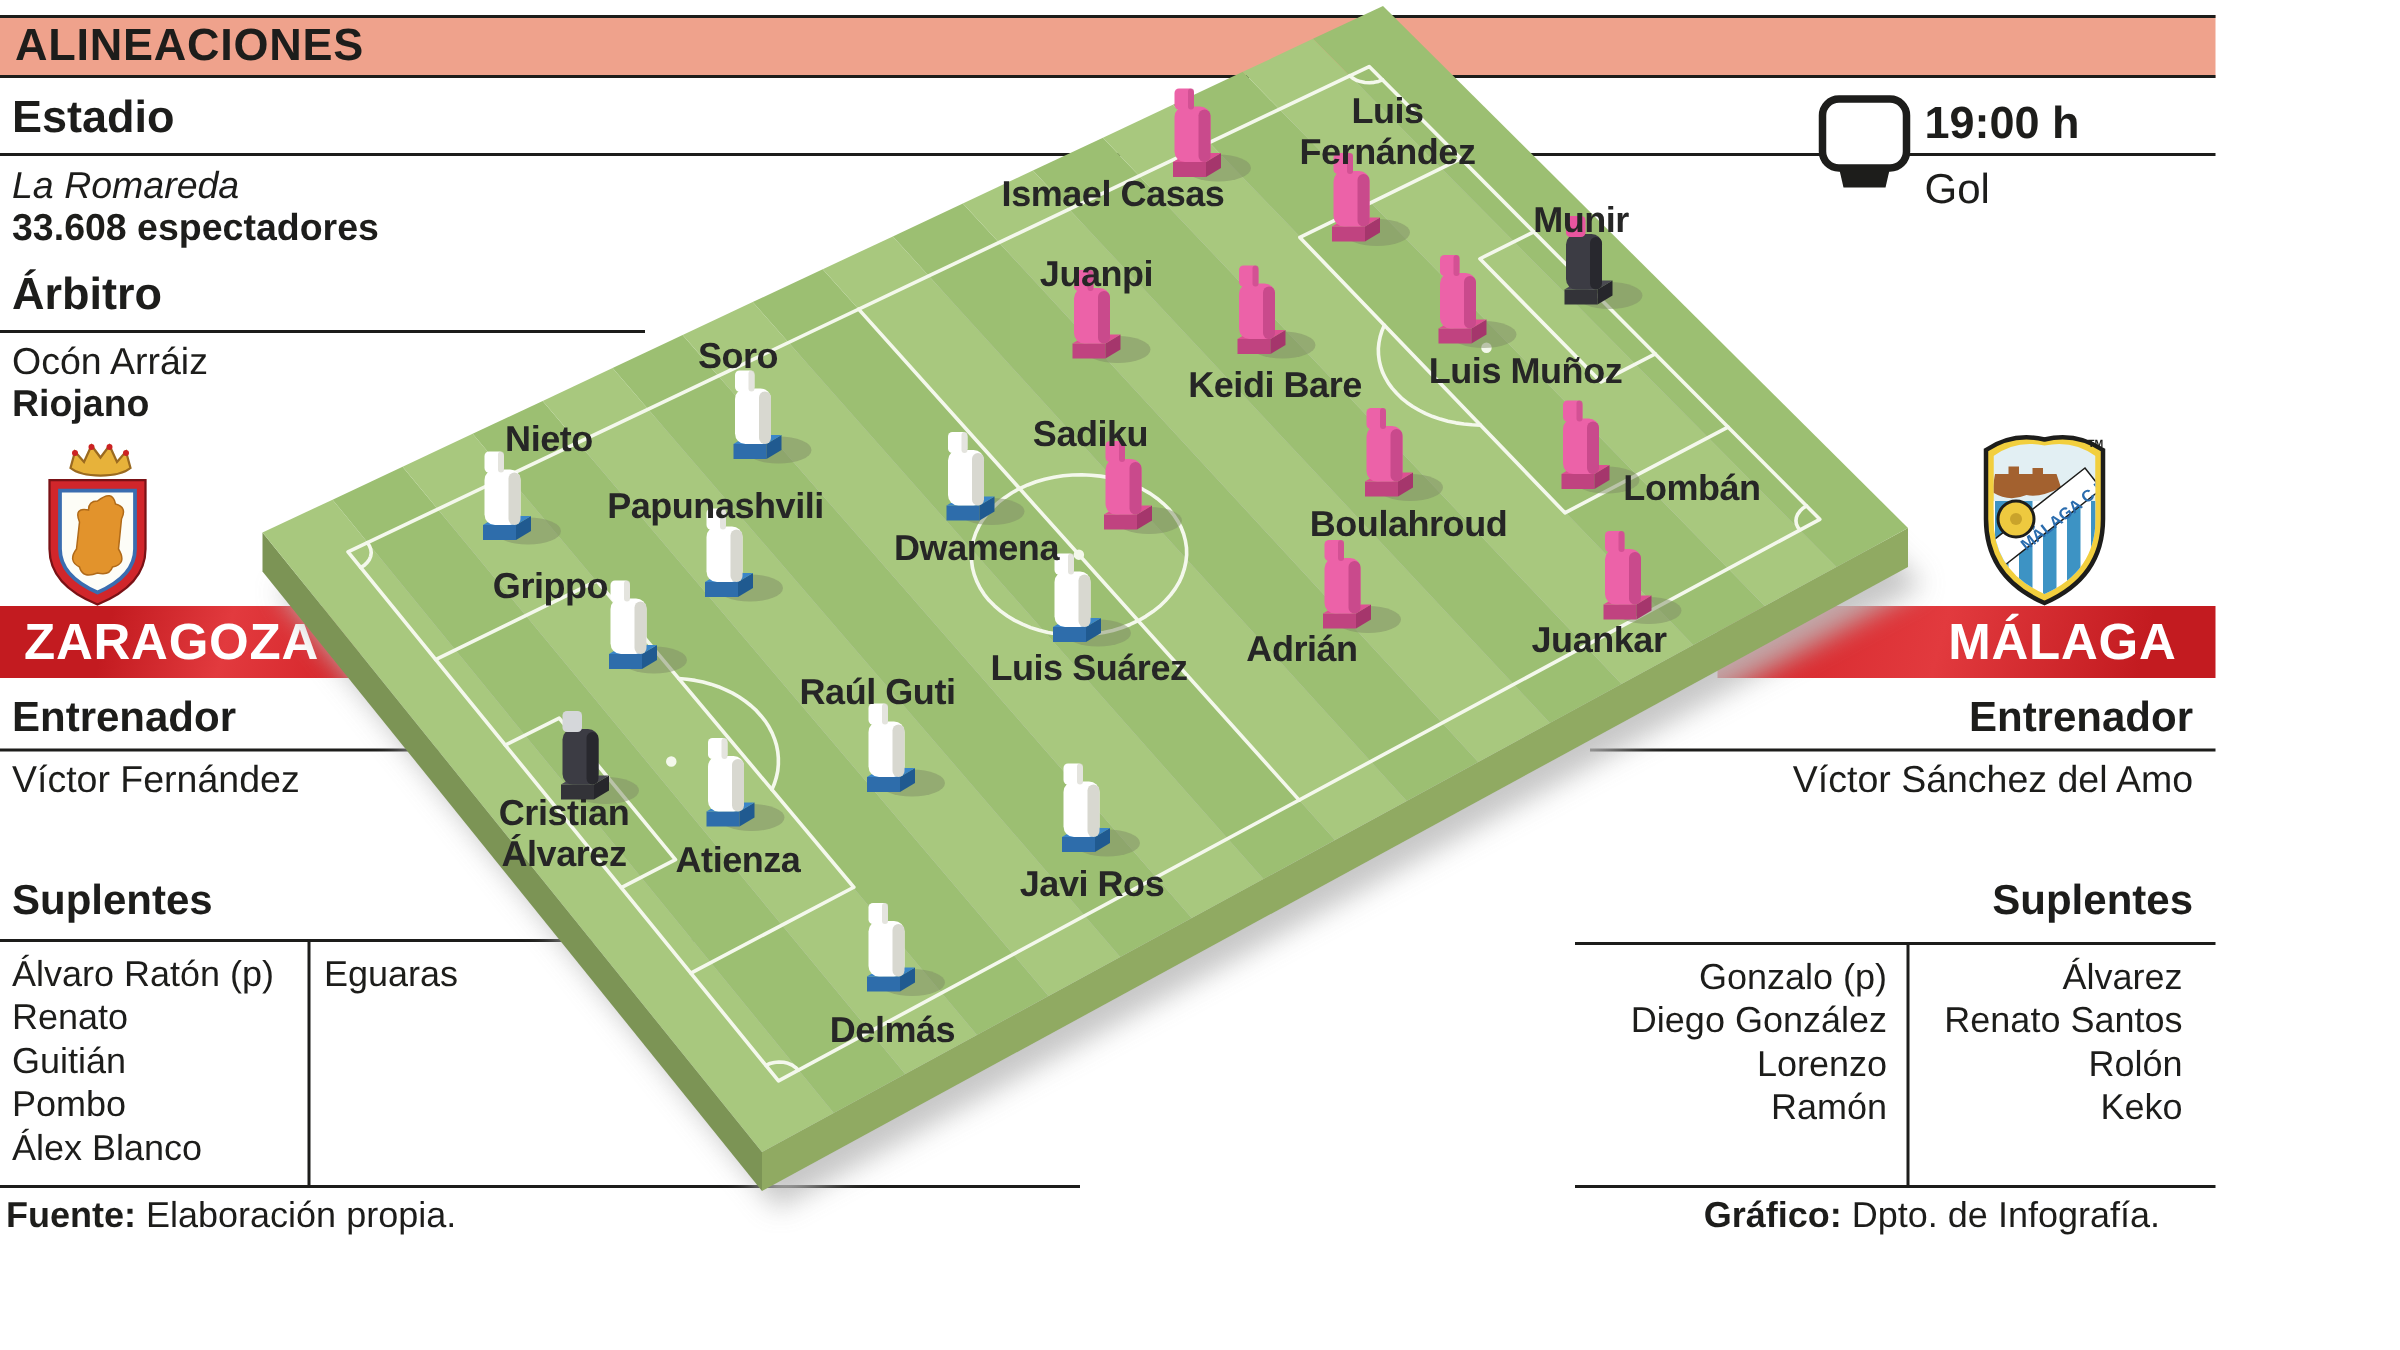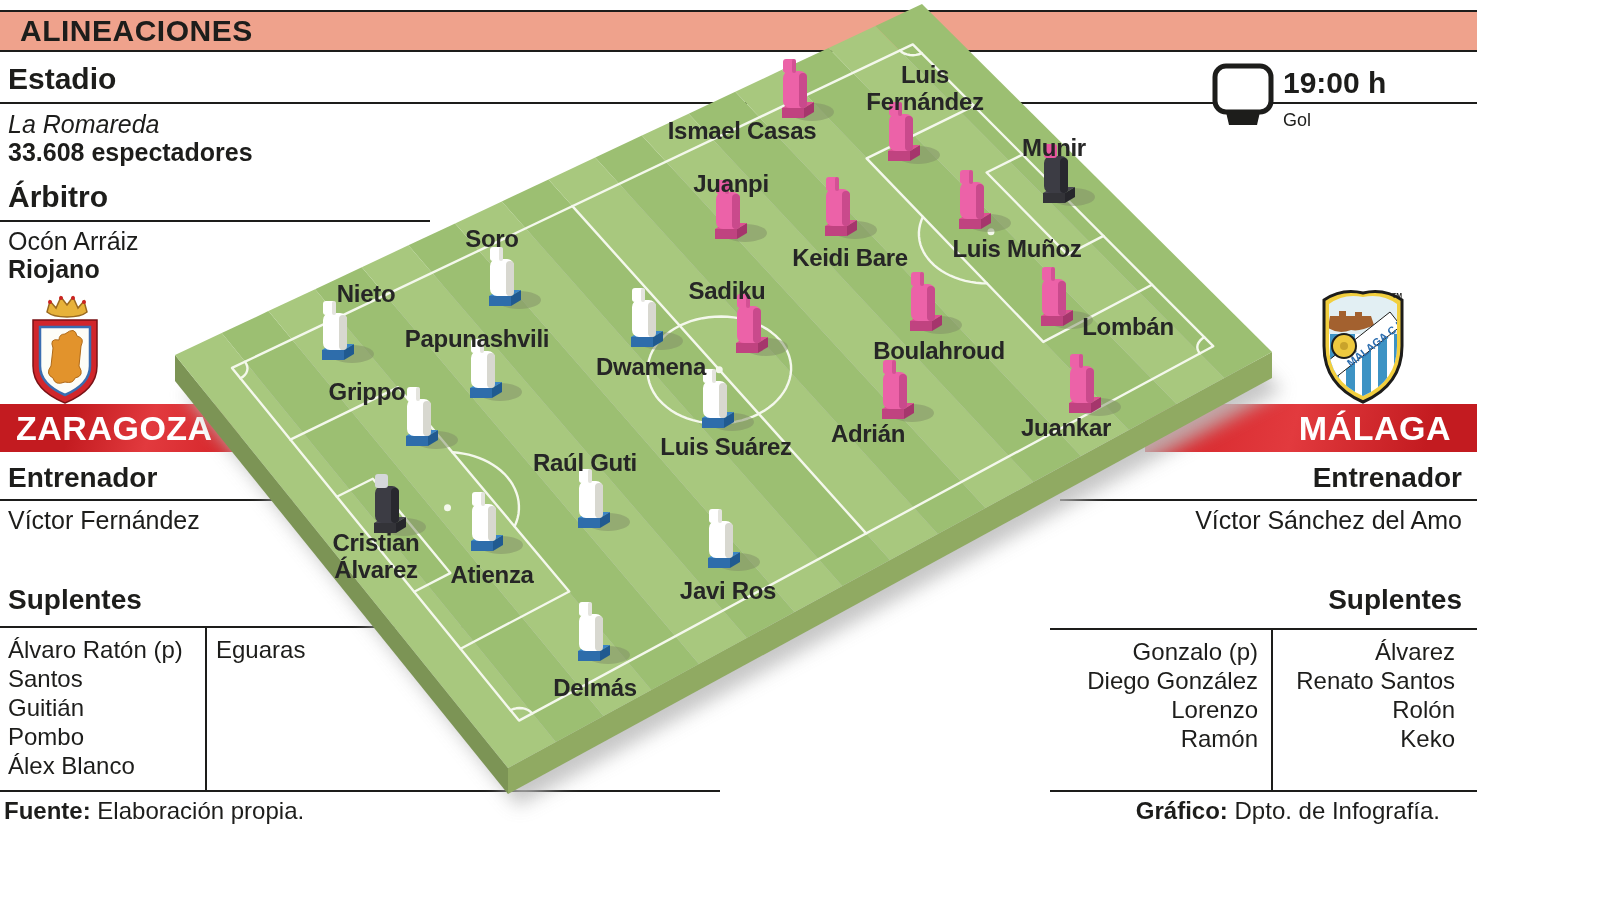--- a/index.html
+++ b/index.html
@@ -3,21 +3,21 @@
 <meta charset="utf-8">
 <style>
   html,body{margin:0;padding:0;background:#fff;}
   #page{position:relative;width:1600px;height:900px;background:#fff;overflow:hidden;
         font-family:"Liberation Sans",sans-serif;color:#1d1d1b;}
   .abs{position:absolute;}
   .rule{position:absolute;background:#1d1d1b;height:2px;}
   .vrule{position:absolute;background:#1d1d1b;width:2px;}
   .band-top{position:absolute;left:0;top:10px;width:1477px;height:42px;background:#efa28c;
             border-top:2px solid #1d1d1b;border-bottom:2px solid #1d1d1b;box-sizing:border-box;}
-  .band-title{font-weight:700;font-size:30px;line-height:38px;padding-left:20px;letter-spacing:.5px;}
+  .band-title{font-weight:700;font-size:30px;line-height:38px;padding-left:10px;letter-spacing:.5px;}
   .h1{font-weight:700;font-size:30px;}
   .h2{font-weight:700;font-size:28px;}
   .body-txt{font-size:25px;font-weight:400;}
   .bold{font-weight:700;}
   .team-band{position:absolute;top:404px;height:48px;color:#fff;font-weight:700;font-size:34px;
              line-height:48px;letter-spacing:.5px;}
   .z-band{left:0;width:240px;background:linear-gradient(105deg,#c31b20 0%,#c31b20 30%,#e23a3e 62%,#d42328 100%);padding-left:16px;box-sizing:border-box;}
   .m-band{left:1145px;width:332px;background:linear-gradient(105deg,#d42328 0%,#e23a3e 45%,#c31b20 85%);text-align:right;padding-right:26px;box-sizing:border-box;}
   .r-align{text-align:right;}
   .subs{font-size:24px;line-height:29px;font-weight:400;}
@@ -62,41 +62,41 @@
     <div class="team-band z-band">ZARAGOZA</div>
 
     <div class="abs h2" style="left:8px;top:462px;">Entrenador</div>
     <div class="rule" style="left:0;top:499px;width:300px;"></div>
     <div class="abs body-txt" style="left:8px;top:506px;">Víctor Fernández</div>
 
     <div class="abs h2" style="left:8px;top:584px;">Suplentes</div>
     <div class="rule" style="left:0;top:626px;width:470px;"></div>
     <div class="abs subs" style="left:8px;top:635px;width:190px;">
         <div>Álvaro Ratón (p)</div>
-        <div>Santos</div>
+        <div>Renato</div>
         <div>Guitián</div>
         <div>Pombo</div>
         <div>Álex Blanco</div>
       </div>
     <div class="vrule" style="left:205px;top:626px;height:166px;"></div>
     <div class="abs subs" style="left:216px;top:635px;width:200px;">
         <div>Eguaras</div>
       </div>
     <div class="rule" style="left:0;top:790px;width:720px;"></div>
 
     <div class="abs footer-txt" style="left:4px;top:797px;">
       <span class="bold">Fuente:</span><span> Elaboración propia.</span>
     </div>
 
     <svg class="abs" style="left:1211px;top:62px;" width="64" height="66" viewBox="0 0 64 66">
       <rect x="4" y="4" width="56" height="46" rx="11" fill="#fff" stroke="#1d1d1b" stroke-width="5"></rect>
       <path d="M15,50 h34 l-3,13 h-28 Z" fill="#1d1d1b"></path>
     </svg>
     <div class="abs h1" style="left:1283px;top:66px;">19:00 h</div>
-    <div class="abs" style="left:1283px;top:110px;font-size:18px;">Gol</div>
+    <div class="abs" style="left:1283px;top:110px;font-size:28px;">Gol</div>
 
     <svg class="abs" style="left:1316px;top:282px;" width="96" height="126" viewBox="0 0 96 126">
       <defs>
           <clipPath id="mclip">
             <path d="M13,22 Q28,11 47,15 Q66,11 81,22 V64 Q81,99 47,114 Q13,99 13,64 Z"></path>
           </clipPath>
         </defs>
       <path d="M8,18 Q26,6 47,11 Q68,6 86,18 V64 Q86,103 47,120 Q8,103 8,64 Z" fill="#f2cf3e" stroke="#1d1d1b" stroke-width="3"></path>
       <g clip-path="url(#mclip)">
         <rect x="10" y="10" width="76" height="48" fill="#e2eff3"></rect>

